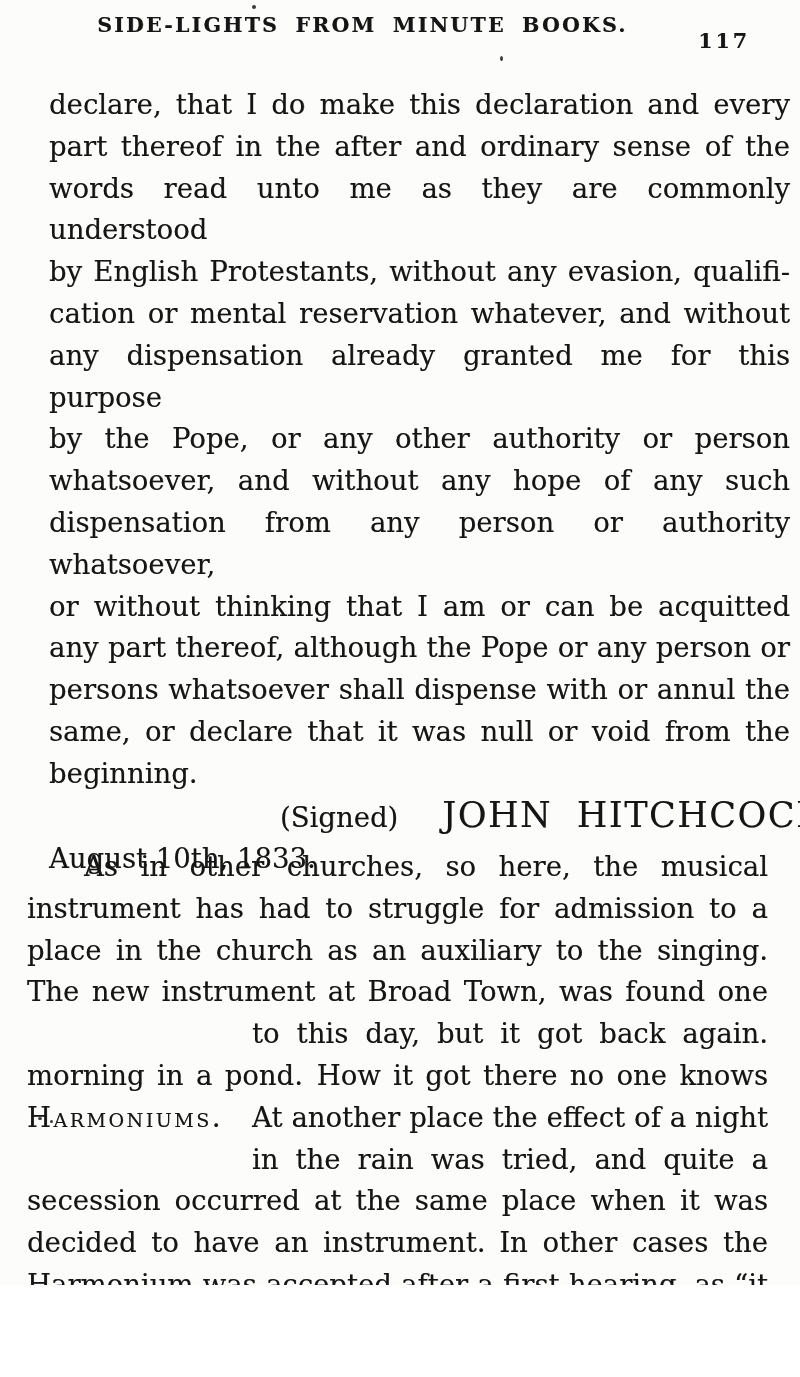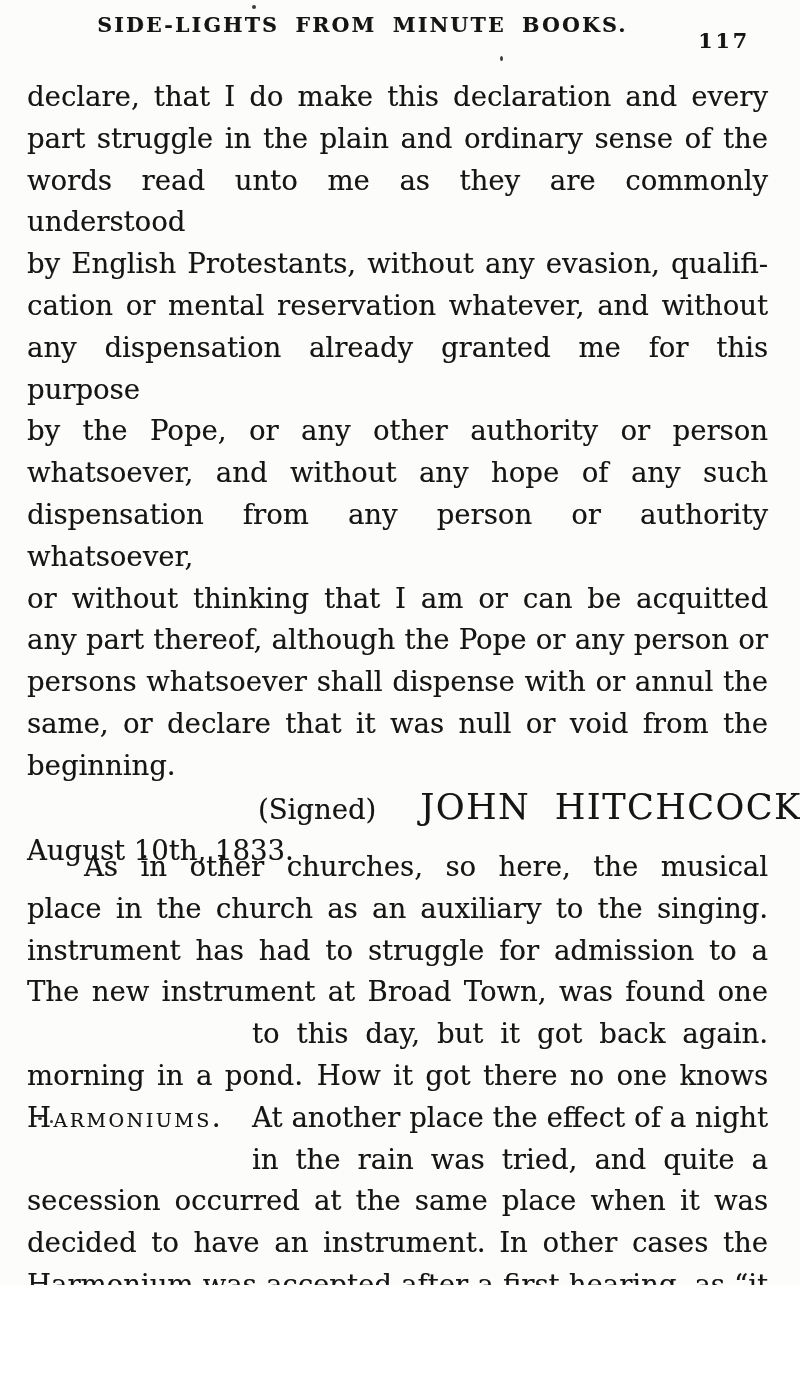--- a/index.html
+++ b/index.html
@@ -24,21 +24,21 @@
     letter-spacing: 2.2px; word-spacing: 7px;
   }
   .header-title { display: block; text-align: center; margin-right: 52px; white-space: nowrap; }
   .page-num { position: absolute; right: 0; top: 16px; letter-spacing: 3px; }
 
   
   .para {
     position: absolute; left: 27px; width: 741px;
     font-size: 27.5px; line-height: 41.8px;
   }
-  .p1 { top: 76px; }
+  .p1 { top: 84px; margin-left: 22px; }
   .p2 { top: 846px; }
 
   .jl { text-align: justify; text-align-last: justify; }
   .ll { text-align: left; text-align-last: left; }
   .indent { text-indent: 57px; }
   .cutin { padding-left: 225px; }
 
   
   .sig { display: flex; padding-left: 231px; gap: 44px; white-space: nowrap; align-items: baseline; }
   .sig-name { font-size: 35px; letter-spacing: 1.5px; word-spacing: 12px; }
@@ -62,21 +62,21 @@
 
 <div class="page">
 
   <div class="header">
     <span class="header-title">SIDE-LIGHTS FROM MINUTE BOOKS.</span>
     <span class="page-num">117</span>
   </div>
 
   <div class="para p1">
     <div class="jl">declare, that I do make this declaration and every</div>
-    <div class="jl">part struggle in the plain and ordinary sense of the</div>
+    <div class="jl">part thereof in the after and ordinary sense of the</div>
     <div class="jl">words read unto me as they are commonly understood</div>
     <div class="jl">by English Protestants, without any evasion, qualifi-</div>
     <div class="jl">cation or mental reservation whatever, and without</div>
     <div class="jl">any dispensation already granted me for this purpose</div>
     <div class="jl">by the Pope, or any other authority or person</div>
     <div class="jl">whatsoever, and without any hope of any such</div>
     <div class="jl">dispensation from any person or authority whatsoever,</div>
     <div class="jl">or without thinking that I am or can be acquitted</div>
     <div class="jl">any part thereof, although the Pope or any person or</div>
     <div class="jl">persons whatsoever shall dispense with or annul the</div>
@@ -87,22 +87,22 @@
       <span>(Signed)</span>
       <span class="sig-name">JOHN HITCHCOCK.</span>
     </div>
     <div class="sigrow">
       <span>August 10th, 1833.</span>
     </div>
   </div>
 
   <div class="para p2">
     <div class="jl indent">As in other churches, so here, the musical</div>
+    <div class="jl">instrument has had to struggle for admission to a</div>
     <div class="jl">place in the church as an auxiliary to the singing.</div>
-    <div class="jl">instrument has had to struggle for admission to a</div>
     <div class="jl">The new instrument at Broad Town, was found one</div>
     <div class="jl cutin">to this day, but it got back again.</div>
     <div class="jl">morning in a pond. How it got there no one knows</div>
 
     <div class="sidehead-line">
       <span class="sidehead">Harmoniums.</span>
       <span class="sidehead-rest">At another place the effect of a night</span>
     </div>
 
     <div class="jl cutin">in the rain was tried, and quite a</div>

